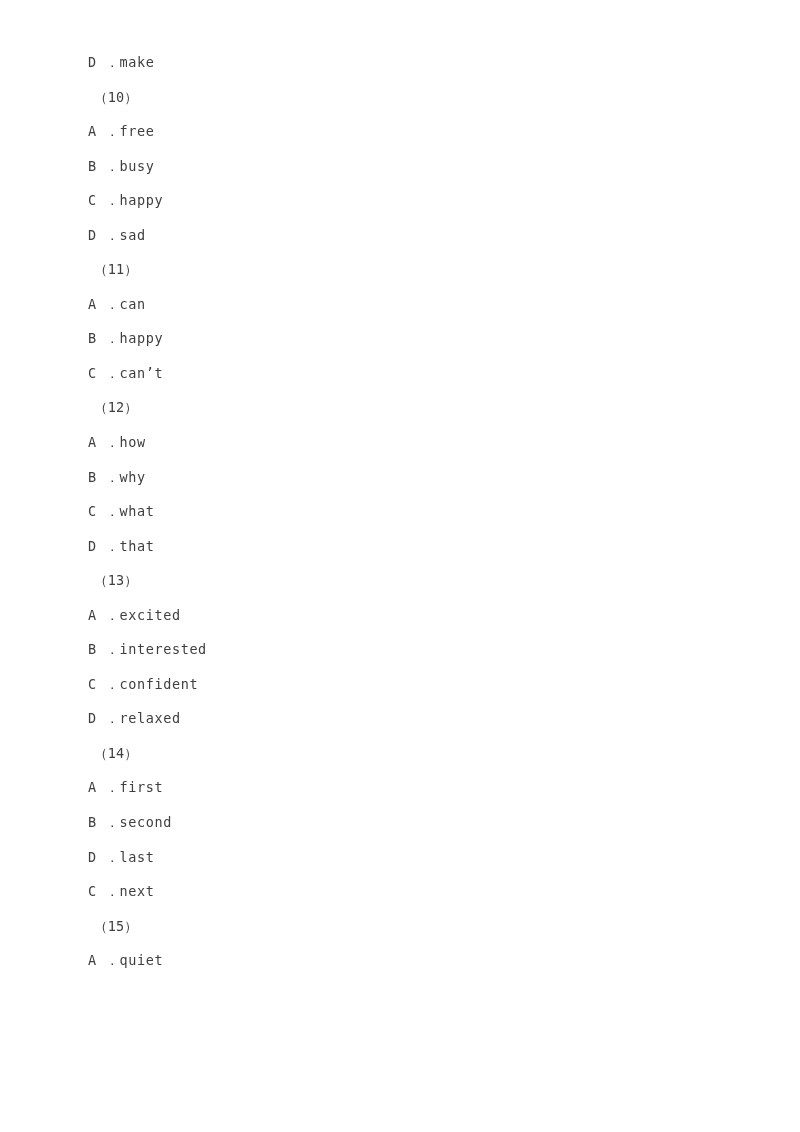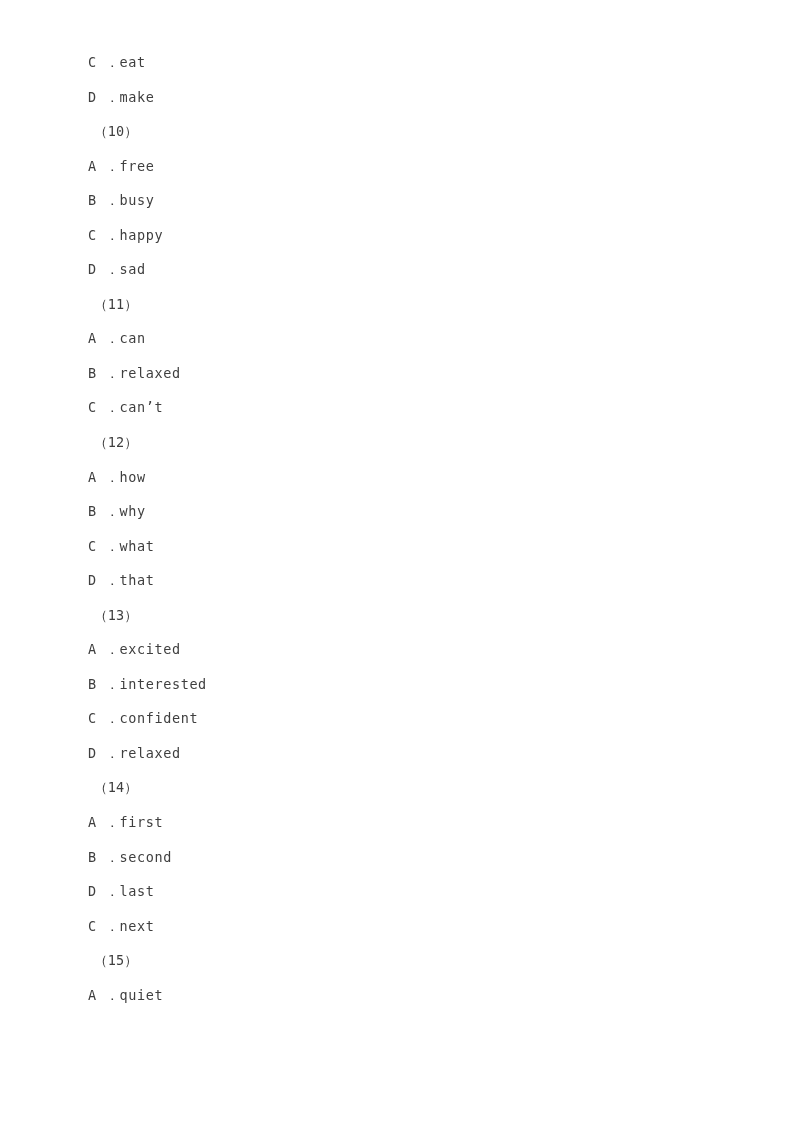--- a/index.html
+++ b/index.html
@@ -63,30 +63,29 @@
     white-space: pre;
   }
 </style>
 </head>
 <body>
 
 <div class="page">
 
   <div class="content">
 
-  <div class="line option">C ．eat</div>
       <div class="line option">D ．make</div>
       <div class="line group">（10）</div>
       <div class="line option">A ．free</div>
       <div class="line option">B ．busy</div>
       <div class="line option">C ．happy</div>
       <div class="line option">D ．sad</div>
       <div class="line group">（11）</div>
       <div class="line option">A ．can</div>
-      <div class="line option">B ．relaxed</div>
+      <div class="line option">B ．happy</div>
       <div class="line option">C ．can’t</div>
       <div class="line group">（12）</div>
       <div class="line option">A ．how</div>
       <div class="line option">B ．why</div>
       <div class="line option">C ．what</div>
       <div class="line option">D ．that</div>
       <div class="line group">（13）</div>
       <div class="line option">A ．excited</div>
       <div class="line option">B ．interested</div>
       <div class="line option">C ．confident</div>

